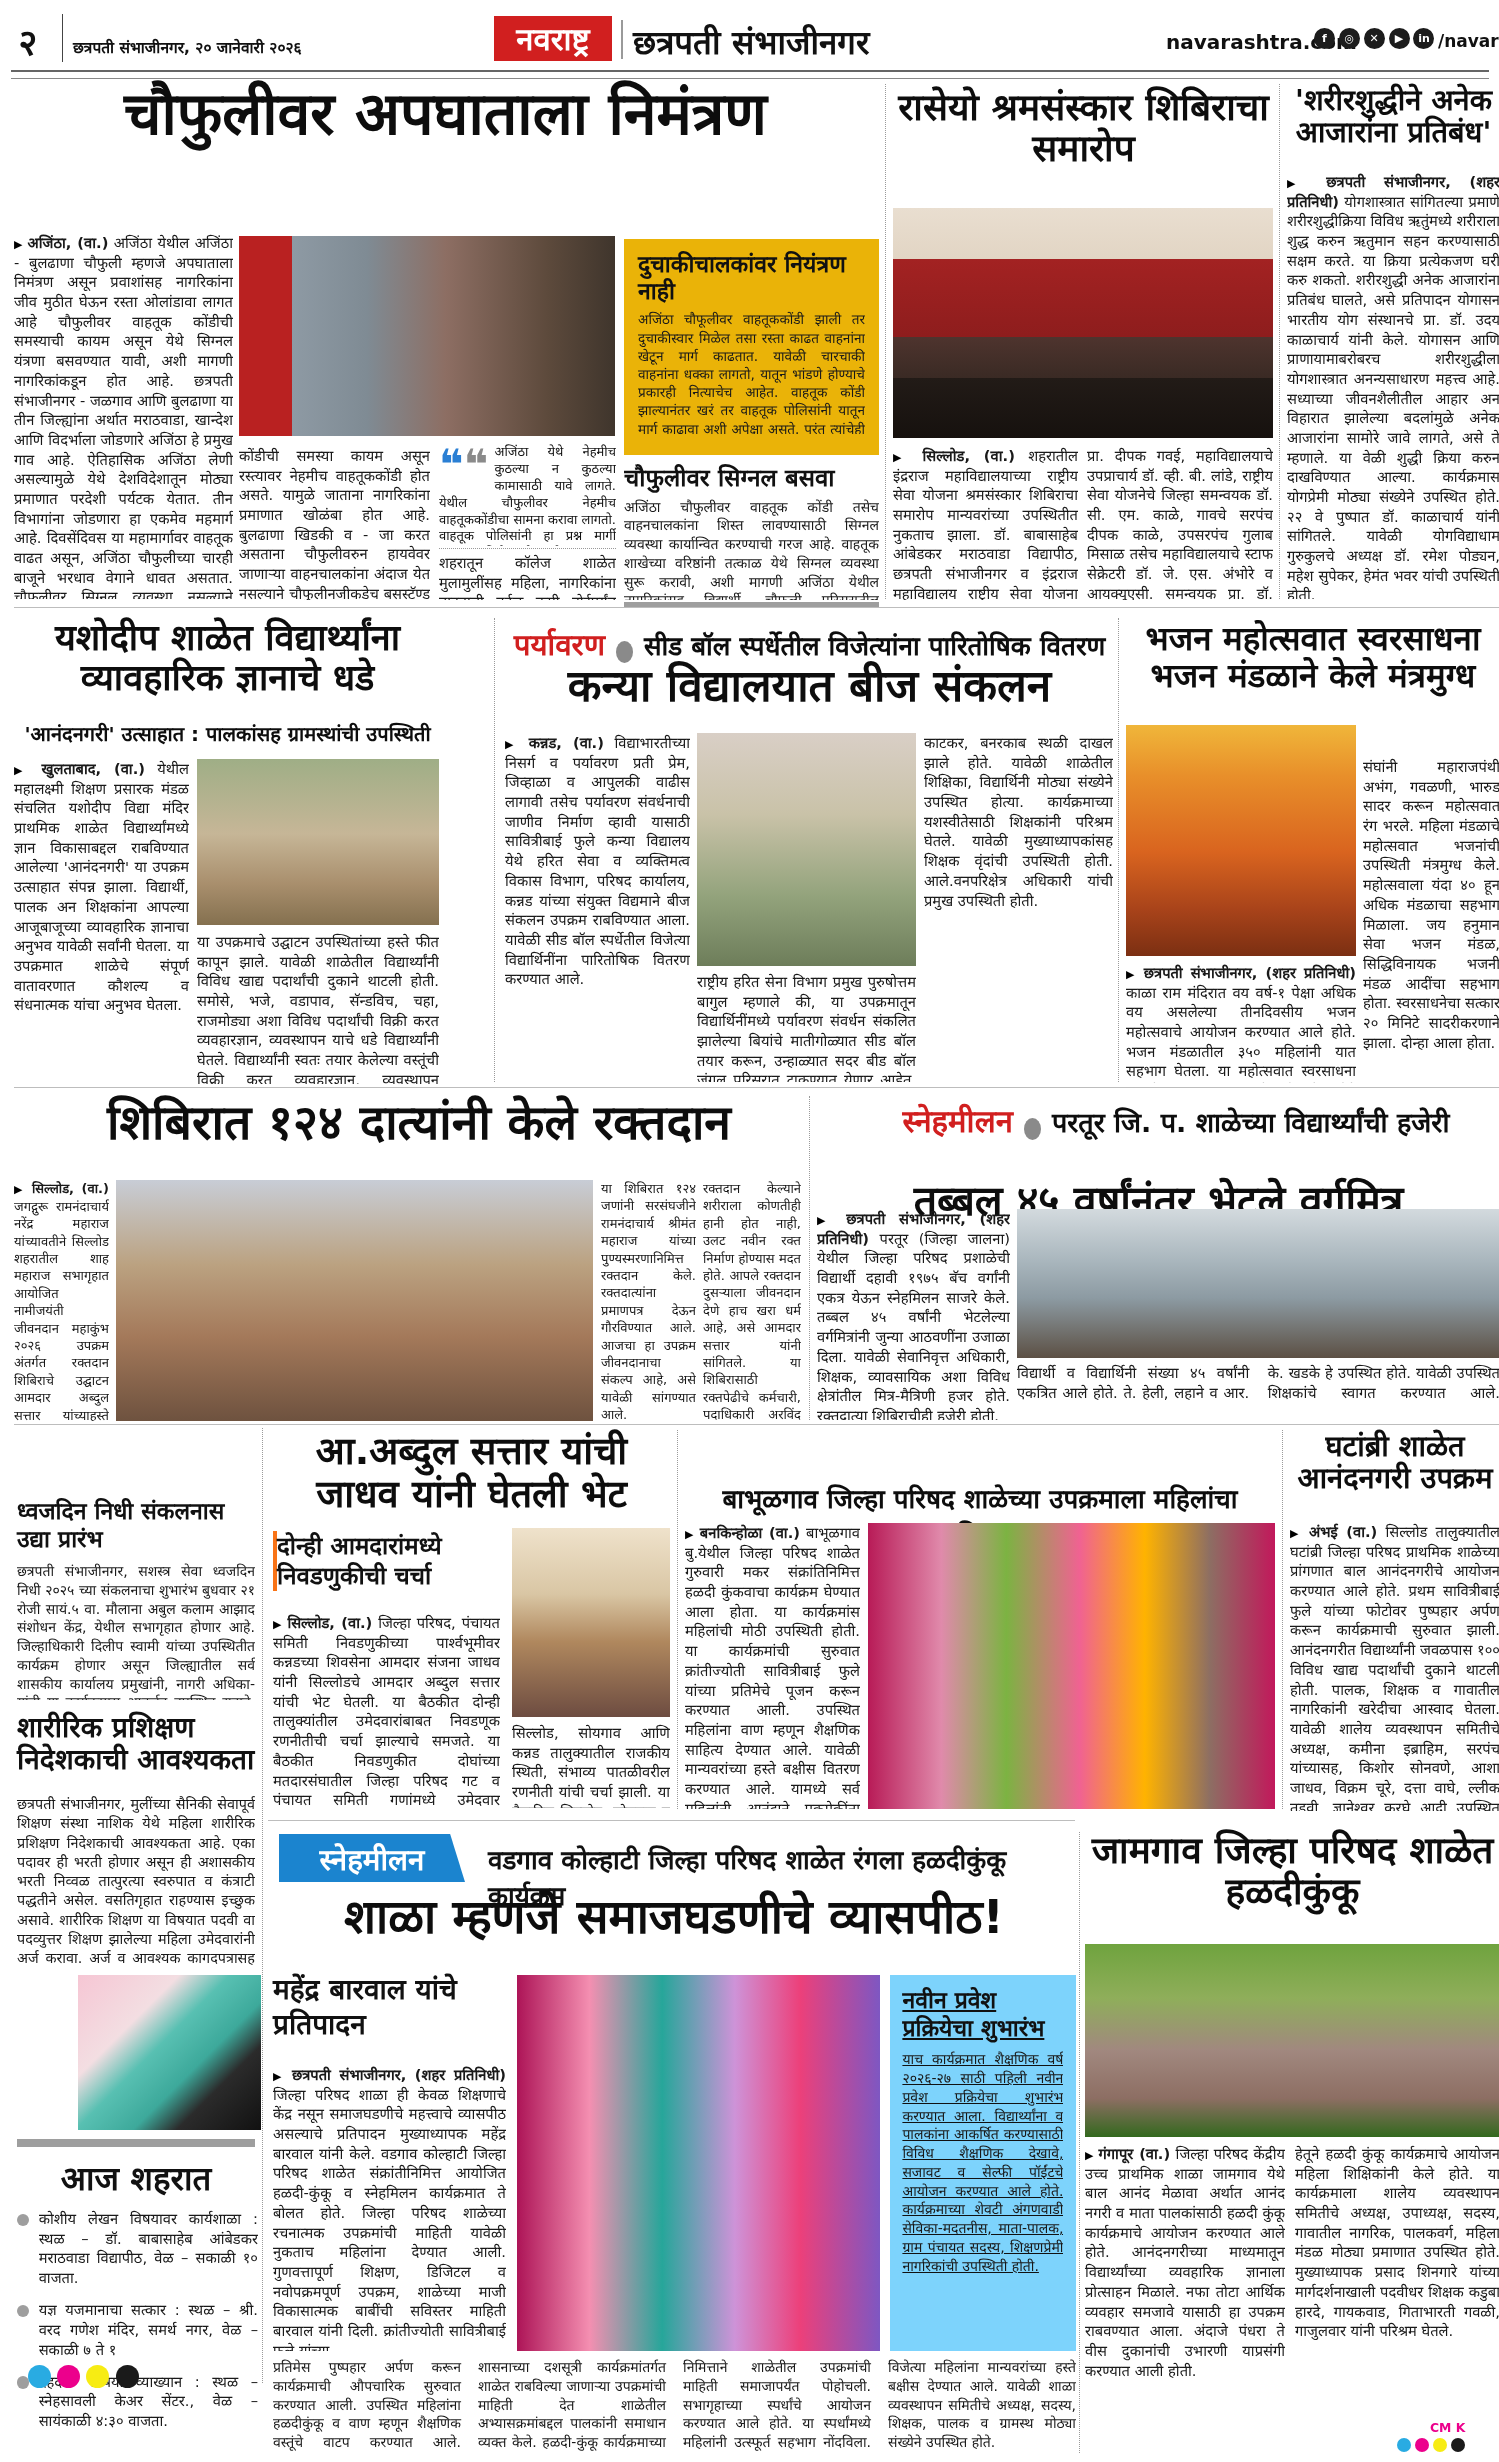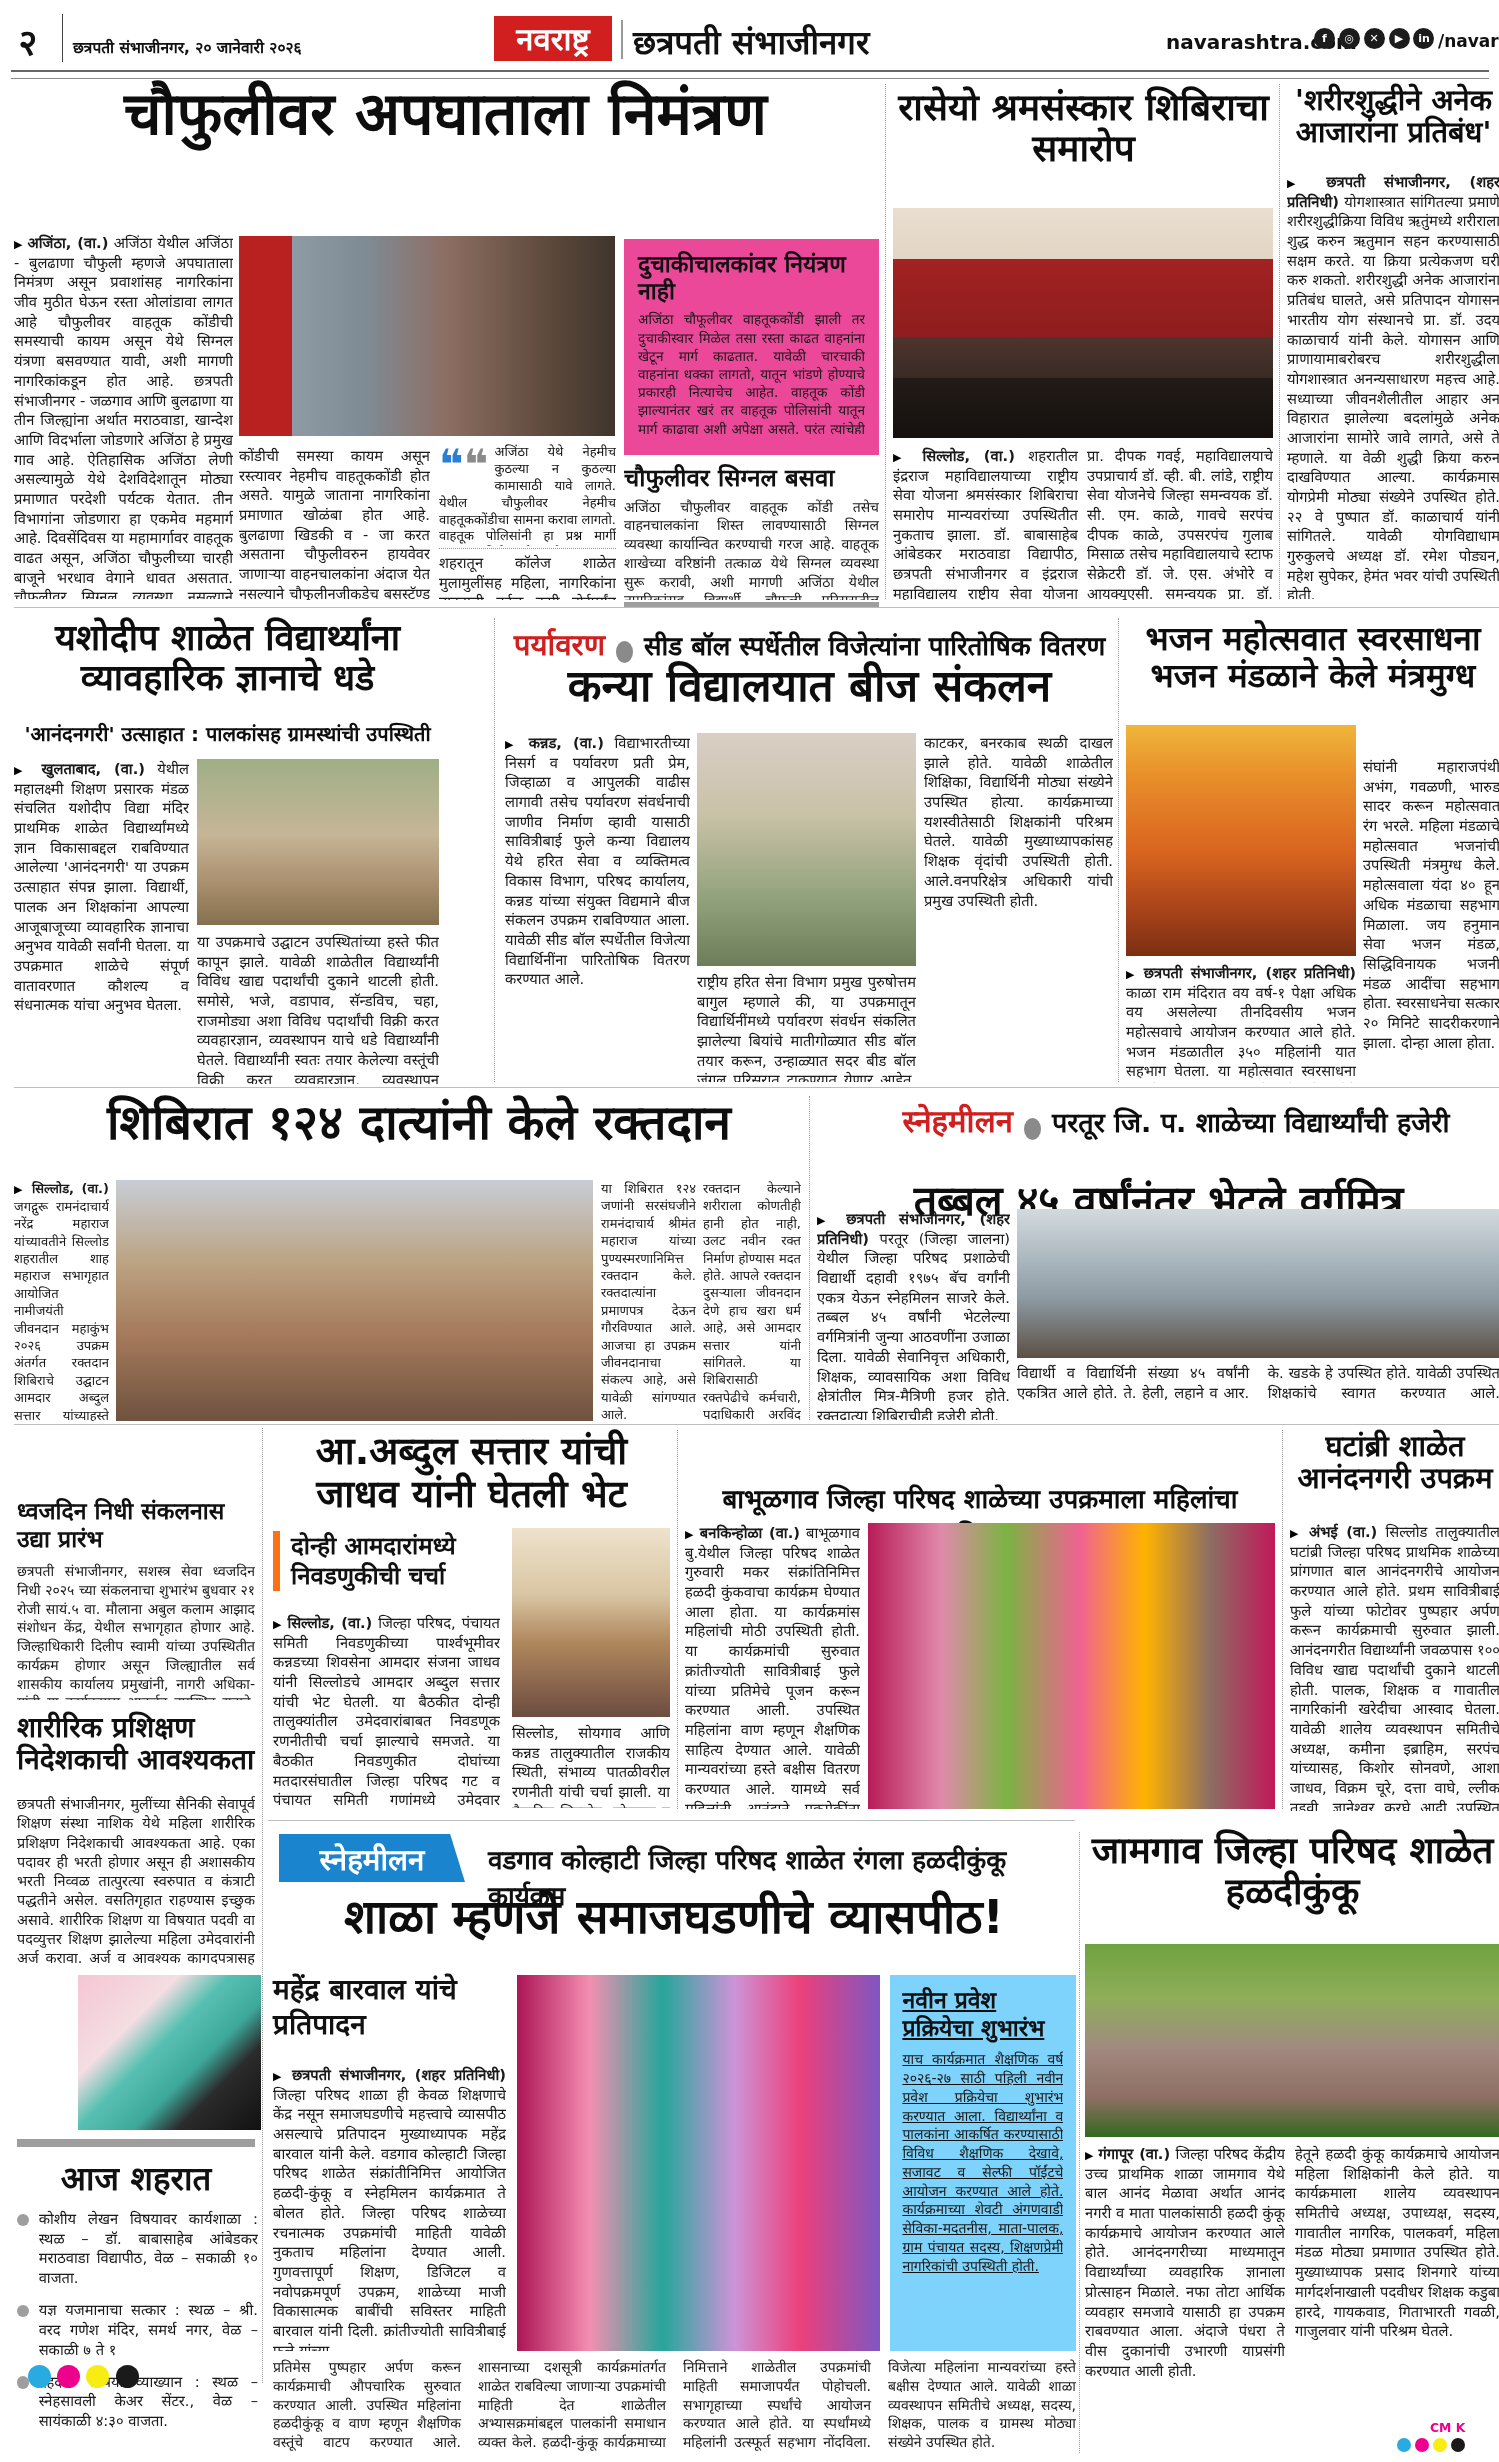--- a/index.html
+++ b/index.html
@@ -9,31 +9,31 @@
   .subhl{font-weight:700;color:#0d0d0d;text-align:center;}
   .body{font-size:14.7px;line-height:1.34;text-align:justify;color:#191919;overflow:hidden;}
   .body .dl{font-weight:700;}
   .mk::before{content:"▶ ";font-size:11px;color:#000;}
   .photo{background-size:cover;background-position:center;overflow:hidden;}
   .vdot{border-left:1.6px dotted #9a9a9a;width:0;}
   .hline{background:#bdbdbd;height:0.8px;}
   .kicker-label{font-weight:700;color:#d11f1f;}
   .kicker-dot{display:inline-block;width:17px;height:22px;border-radius:50%;background:#8a8a8a;vertical-align:middle;margin:0 11px;}
   .kicker-text{font-weight:700;color:#0d0d0d;}
-  .graybox{background:#ec4899;padding:12.4px 14px;}
+  .graybox{background:#eab308;padding:12.4px 14px;}
   .quote-marks{font-weight:700;line-height:1;}
   .q-blue{color:#2a7fd4;}
   .q-gray{color:#8a8a8a;}
   .rule2{border-top:1.6px solid #1c1c1c;border-bottom:1.6px solid #1c1c1c;}
   .dot{border-radius:50%;display:inline-block;}
   .sn-divider{background:#9e9e9e;}
   .bullet{display:flex;gap:9.3px;margin-bottom:12.4px;}
   .bullet .b{flex:0 0 12.4px;width:12.4px;height:12.4px;border-radius:50%;background:#9e9e9e;margin-top:4.7px;}
   .social-ic{display:inline-flex;align-items:center;justify-content:center;width:21px;height:21px;border-radius:50%;background:#1c1c1c;color:#fff;font-size:11px;font-weight:700;margin-left:3.9px;}
-  .bluebar{border-left:7px solid #f97316;padding-left:11px;}
+  .bluebar{border-left:4px solid #f97316;padding-left:0;}
   .label-blue{background:#1b84cf;color:#fff;font-weight:700;display:flex;align-items:center;justify-content:center;clip-path:polygon(0 0,92% 0,100% 100%,0 100%);}
   .creambox{background:#7dd3fc;padding:12.4px 12.4px;text-decoration:underline;}
 </style>
 </head>
 <body>
 
 <div id="page">
 
   <div class="abs" style="left:18.6px;top:17px;font-size:36px;font-weight:700;">२</div>
   <div class="abs" style="left:62px;top:14px;width:0.8px;height:48px;background:#444;"></div>

